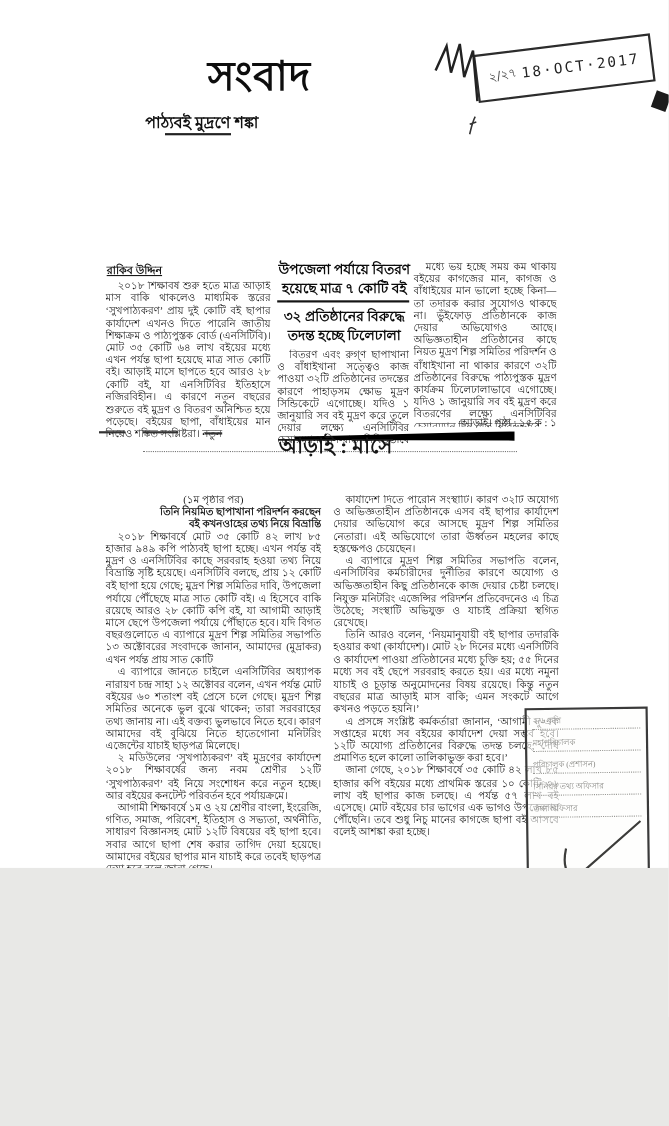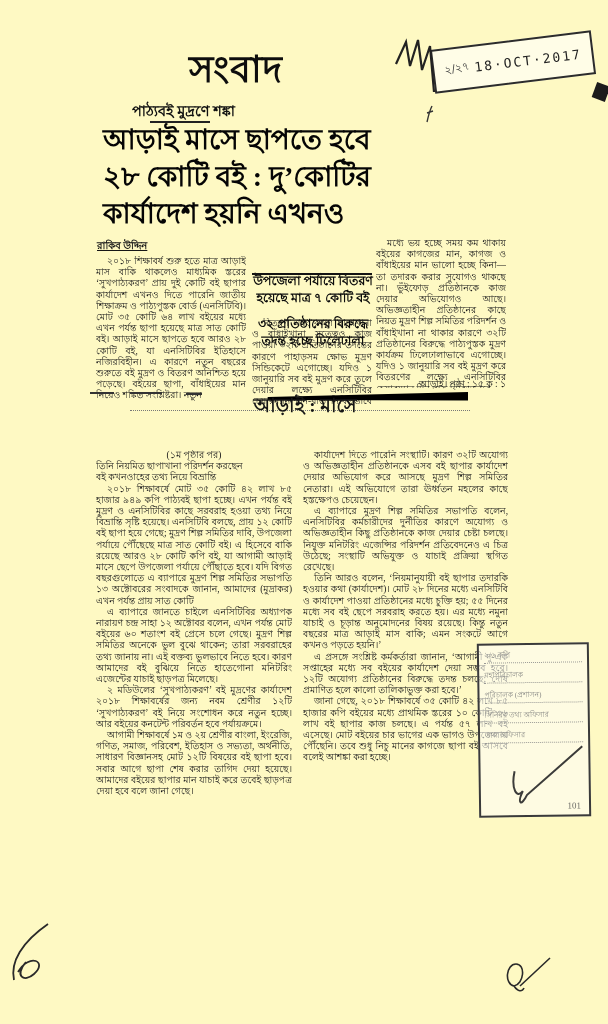--- a/index.html
+++ b/index.html
@@ -1,18 +1,18 @@
 <!DOCTYPE html>
 <html><head>
 <meta charset="utf-8">
 <style>
   html,body{margin:0;padding:0;background:#e8e8e6;}
   .page{
-    position:relative;width:608px;height:1024px;margin:0 auto;
-    background:#fef9c3;overflow:hidden;
+    position:relative;width:608px;height:789px;margin:0 auto;
+    background:#ffffff;overflow:hidden;
     font-family:"Liberation Serif","DejaVu Serif",serif;color:#161616;
   }
   .abs{position:absolute;}
   .masthead{
     left:156px;top:40px;width:160px;text-align:center;
     font-size:37px;font-weight:bold;letter-spacing:1px;color:#0d0d0d;
   }
   .datestamp{
     left:432px;top:40px;width:158px;height:40px;
     border:2px solid #2c2c2c;transform:rotate(-7deg);
@@ -21,31 +21,31 @@
     color:#222;background:rgba(255,255,255,.6);
   }
   .datestamp .hand{font-family:"DejaVu Serif",serif;font-size:11px;letter-spacing:0;color:#444;transform:rotate(-4deg);}
   .kicker{left:112px;top:100px;font-size:14.5px;font-weight:bold;color:#101010;margin-left:20px;}
   .kicker-underline{left:150px;top:121px;width:60px;height:1.5px;background:#222;}
   .headline{left:103px;top:121px;width:352px;font-weight:bold;color:#050505;}
   .headline div{font-size:28px;line-height:37px;white-space:nowrap;}
   .bodycol{font-size:9.3px;line-height:11.2px;text-align:justify;overflow:hidden;color:#191919;}
   .bodycol p{margin:0;text-indent:11px;}
   .byline{left:97px;top:238px;font-size:10px;font-weight:bold;text-decoration:underline;}
-  .subhead{font-size:12.5px;font-weight:bold;line-height:16.5px;text-align:center;color:#0a0a0a;margin-top:36px;}
+  .subhead{font-size:12.5px;font-weight:bold;line-height:16.5px;text-align:center;color:#0a0a0a;}
   .rule{background:#141414;height:2px;}
   .thickbar{
     left:268px;top:392px;width:200px;height:11px;background:#000;
     clip-path:polygon(0 45%,100% 0,100% 78%,0 72%);
   }
   .dash{background:#333;height:1.5px;}
   .dottedrule{border-top:1.5px dotted #777;height:0;}
   .jumphead{left:200px;top:391px;width:210px;text-align:center;font-size:19px;font-weight:bold;}
   .note{text-align:center;text-indent:0 !important;font-size:9.5px;}
-  .deck{text-align:left;text-indent:0 !important;font-weight:normal;}
+  .deck{text-align:right;text-indent:0 !important;font-weight:bold;}
   .stampbox{
     left:478px;top:643px;width:112px;height:174px;
     border:2px solid #3a3a3a;transform:rotate(-.8deg);
     font-size:7.5px;color:#8a8a86;padding:4px 5px;box-sizing:border-box;
     background:rgba(253,253,251,.55);
   }
   .stampbox .row{border-bottom:1px dotted #9a9a96;margin-bottom:6px;padding-bottom:1px;white-space:nowrap;overflow:hidden;}
   .stampbox .num{position:absolute;right:8px;bottom:4px;font-size:9px;color:#6a6a66;}
   .stampcheck{position:absolute;left:6px;top:88px;}
   svg{display:block;}
@@ -67,25 +67,20 @@
     <path d="M4 28 L14 6 L18 30 L26 4 L30 34 L38 10 L42 56" fill="none" stroke="#222" stroke-width="2.2"></path>
   </svg>
   <div class="smudge" style="left:594px;top:84px;width:14px;height:16px;transform:rotate(20deg);"></div>
 
   <div class="abs kicker">পাঠ্যবই মুদ্রণে শঙ্কা</div>
   <div class="abs kicker-underline"></div>
   <svg class="abs" style="left:424px;top:104px;" width="12" height="20" viewBox="0 0 12 20">
     <path d="M8 2 C5 8,4 14,3 18 M3 9 L9 7" fill="none" stroke="#333" stroke-width="1.4"></path>
   </svg>
 
-  <div class="abs headline">
-    <div>আড়াই মাসে ছাপতে হবে</div>
-    <div>২৮ কোটি বই : দু’কোটির</div>
-    <div>কার্যাদেশ হয়নি এখনও</div>
-  </div>
 
   <div class="abs byline">রাকিব উদ্দিন</div>
 
   <div class="abs bodycol" style="left:96px;top:256px;width:150px;height:146px;">
     <p>২০১৮ শিক্ষাবর্ষ শুরু হতে মাত্র আড়াই মাস বাকি থাকলেও মাধ্যমিক স্তরের ‘সুখপাঠ্যকরণ’ প্রায় দুই কোটি বই ছাপার কার্যাদেশ এখনও দিতে পারেনি জাতীয় শিক্ষাক্রম ও পাঠ্যপুস্তক বোর্ড (এনসিটিবি)। মোট ৩৫ কোটি ৬৪ লাখ বইয়ের মধ্যে এখন পর্যন্ত ছাপা হয়েছে মাত্র সাত কোটি বই। আড়াই মাসে ছাপতে হবে আরও ২৮ কোটি বই, যা এনসিটিবির ইতিহাসে নজিরবিহীন। এ কারণে নতুন বছরের শুরুতে বই মুদ্রণ ও বিতরণ অনিশ্চিত হয়ে পড়েছে। বইয়ের ছাপা, বাঁধাইয়ের মান নিয়েও শঙ্কিত সংশ্লিষ্টরা। নতুন</p>
   </div>
 
   <div class="abs subhead" style="left:252px;top:237px;width:122px;">উপজেলা পর্যায়ে বিতরণ হয়েছে মাত্র ৭ কোটি বই</div>
   <div class="abs rule" style="left:252px;top:273px;width:120px;"></div>
   <div class="abs subhead" style="left:252px;top:280px;width:122px;">৩২ প্রতিষ্ঠানের বিরুদ্ধে তদন্ত হচ্ছে ঢিলেঢালা</div>

